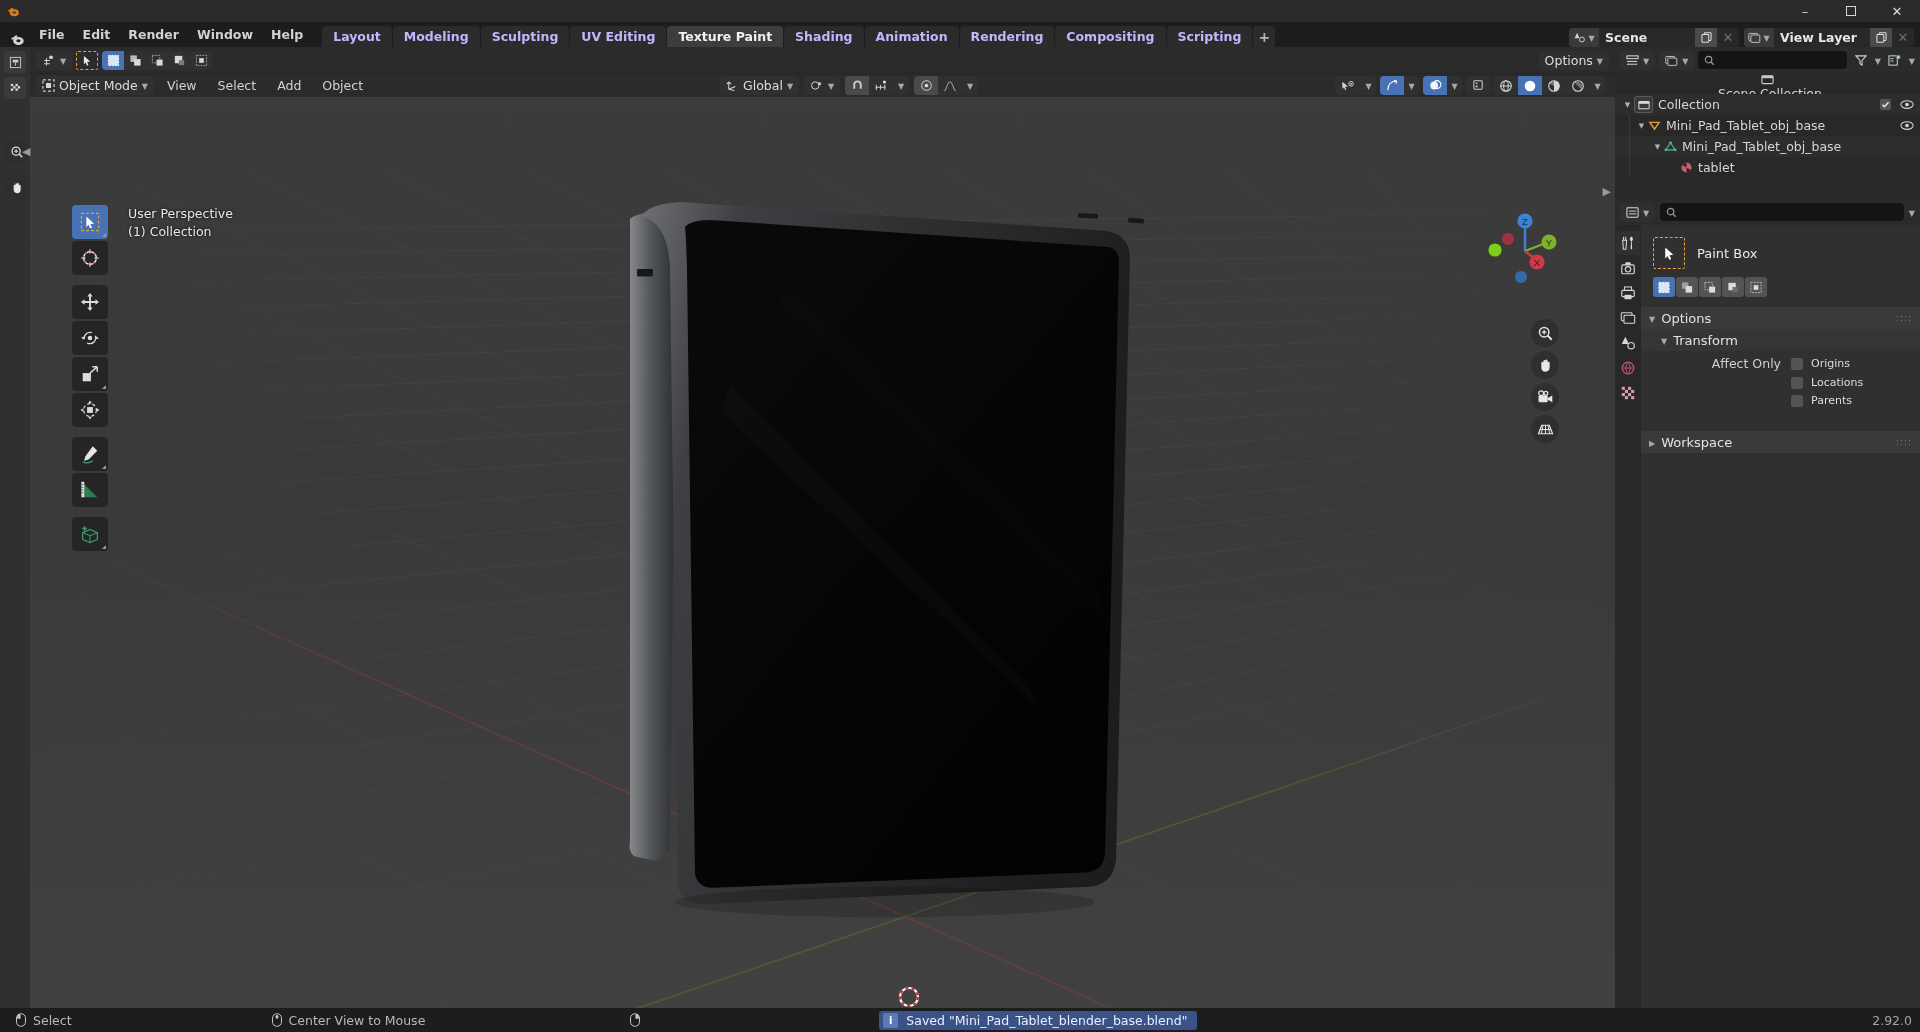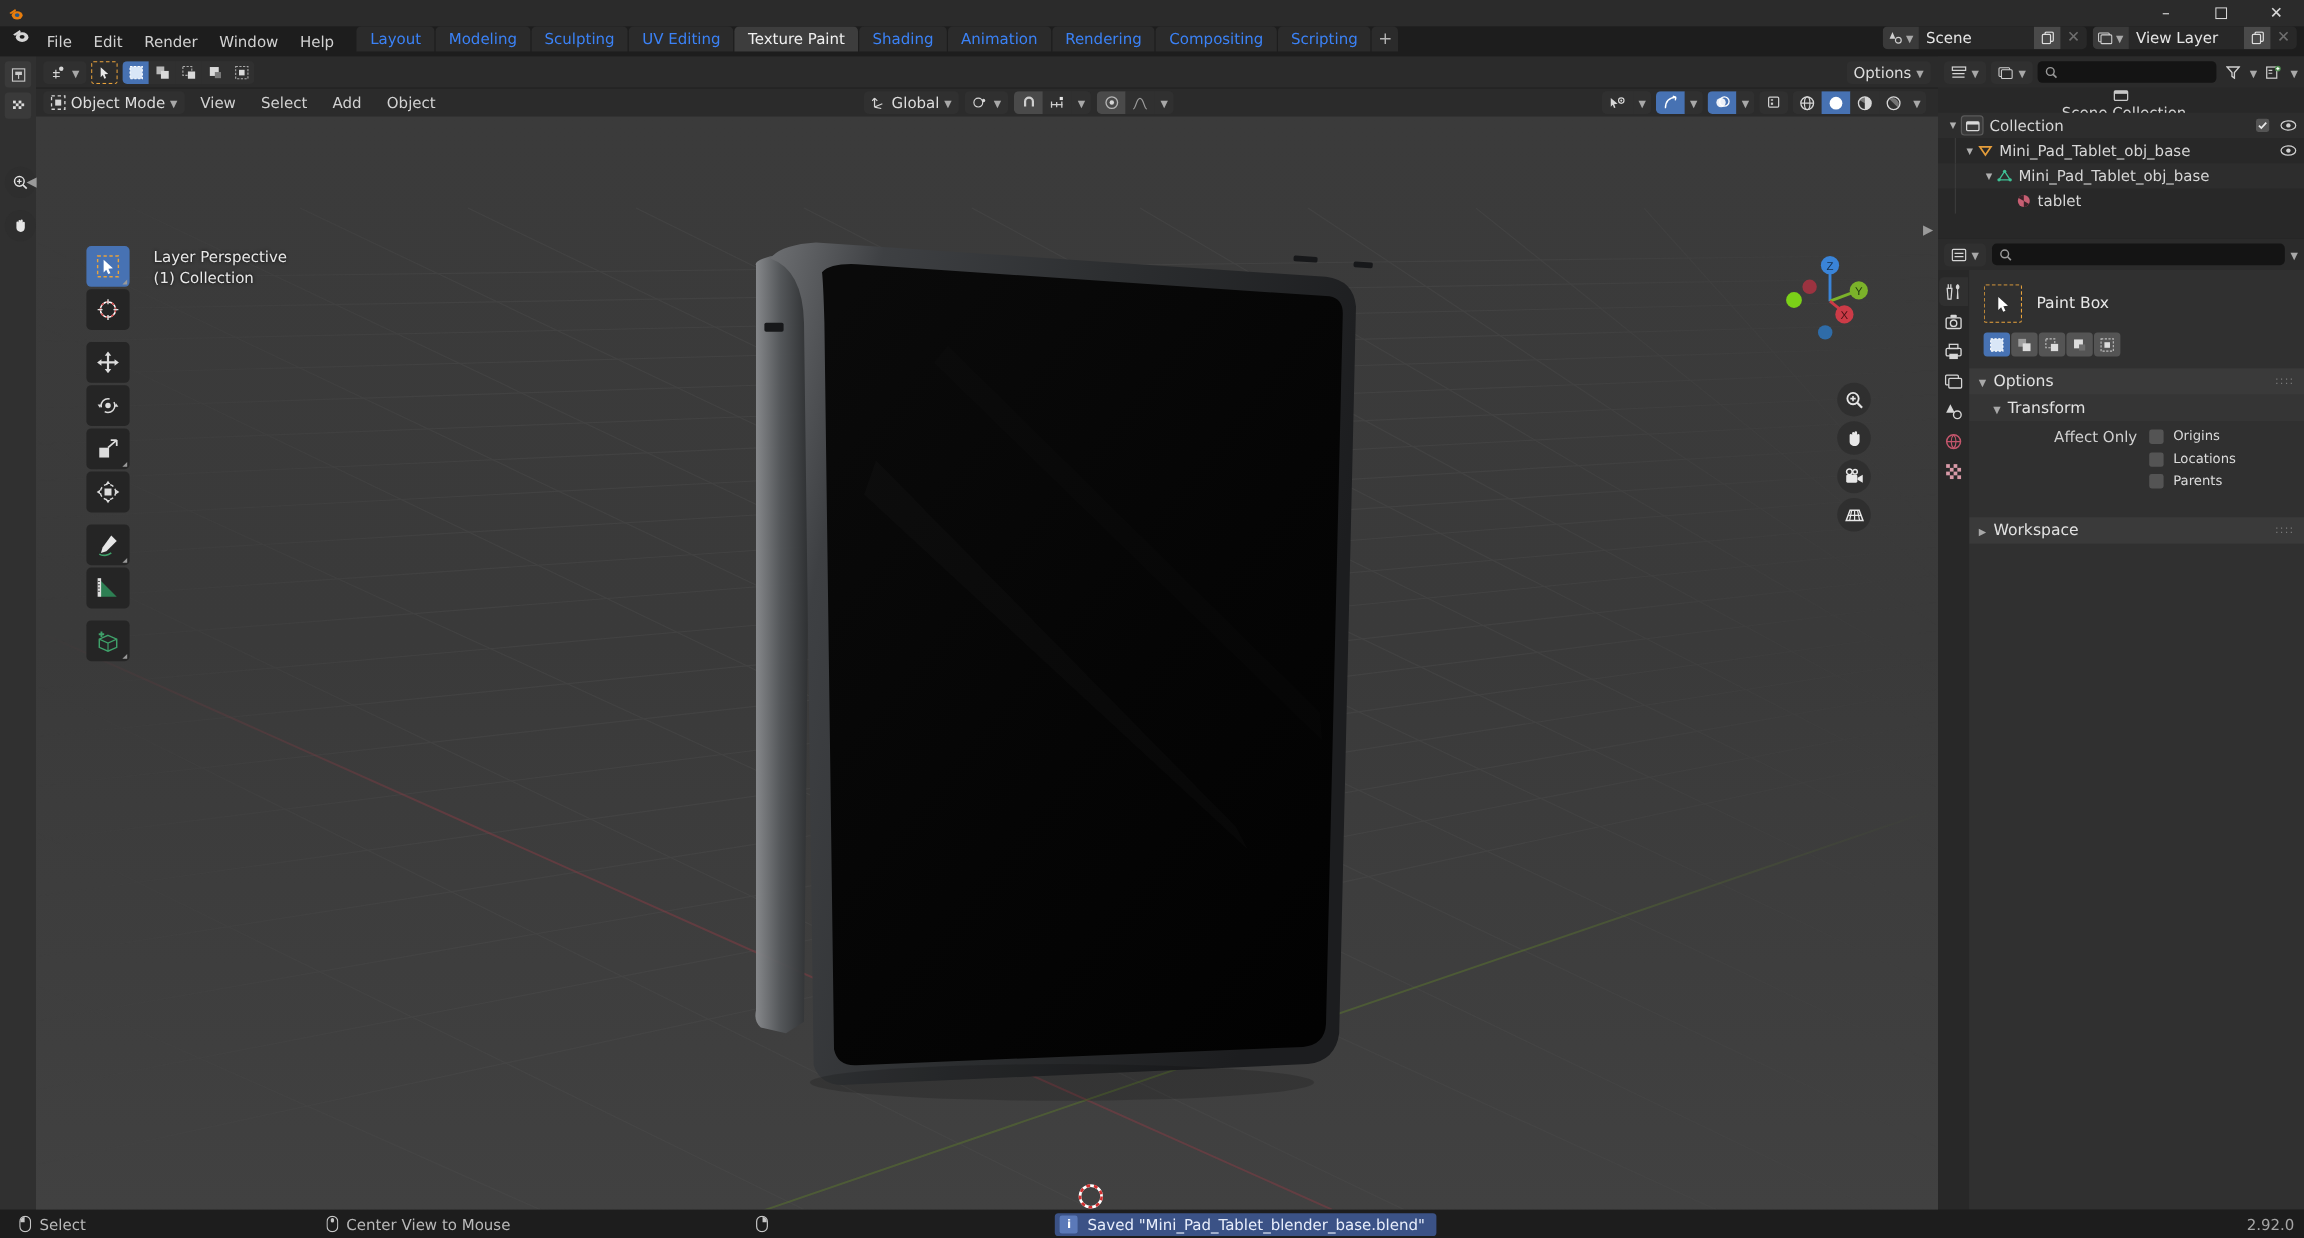--- a/index.html
+++ b/index.html
@@ -17,33 +17,33 @@
     height:22px; background:#2b2b2b; display:flex; align-items:center;
     font-size:12.5px; color:#d6d6d6; flex:0 0 22px; position:relative;
   }
   .tb-logo { width:26px; display:flex; align-items:center; justify-content:center; }
   .tb-title { white-space:nowrap; letter-spacing:.1px; }
   .tb-win { position:absolute; right:0; top:0; height:22px; display:flex; }
   .tb-btn { width:46px; height:22px; display:flex; align-items:center; justify-content:center; color:#d8d8d8; font-size:13px; }
 
   
   .topbar {
-    height:25px; background:#1d1d1d; display:flex; align-items:flex-start;
-    flex:0 0 25px; padding-left:4px;
+    height:25px; background:#1d1d1d; display:flex; align-items:flex-end;
+    flex:0 0 25px; padding-left:4px;font-weight:bold;
   }
   .bl-icon { width:26px; display:flex; align-items:center; justify-content:center; }
   .menu { display:flex; align-items:center; }
   .menu-item {
     padding:0 9px; height:25px; display:flex; align-items:center;
     color:#d2d2d2; font-size:12.5px; border-radius:3px;
   }
   .ws-tabs { display:flex; align-items:flex-end; margin-left:10px; }
   .ws-tab {
     padding:0 11px; height:21px; display:flex; align-items:center;
-    font-size:12.5px; color:#3b82f6; background:#2b2b2b;
+    font-size:12.5px; color:#c4b5fd; background:#2b2b2b;
     margin-right:1px; border-radius:4px 4px 0 0; align-self:flex-end;
   }
   .ws-tab.active { background:#3d3d3d; color:#f0f0f0; }
   .ws-add { width:22px; height:21px; display:flex; align-items:center; justify-content:center;
             background:#2b2b2b; border-radius:4px 4px 0 0; color:#b5b5b5; font-size:14px; align-self:flex-end;}
   .topbar-right { margin-left:auto; display:flex; align-items:center; gap:5px; padding-right:6px; }
   .id-block { display:flex; align-items:center; height:19px; background:#282828; border-radius:4px; overflow:hidden; }
   .id-icon { width:30px; height:19px; background:#3a3a3a; display:flex; align-items:center; justify-content:center; gap:2px;}
   .id-name { padding:0 10px 0 6px; font-size:12.5px; color:#e6e6e6; min-width:96px; }
   .id-copy { width:22px; height:19px; background:#4a4a4a; display:flex; align-items:center; justify-content:center; }
@@ -599,21 +599,21 @@
 
           <ellipse cx="855" cy="843" rx="210" ry="16" fill="#000" opacity=".16"></ellipse>
         </svg>
 
         <svg width="30" height="30" style="position:absolute;left:864px;top:885px;">
           <circle cx="15" cy="15" r="9" fill="none" stroke="#ffffff" stroke-width="2.2"></circle>
           <circle cx="15" cy="15" r="9" fill="none" stroke="#d12f2f" stroke-width="2.2" stroke-dasharray="3.2 3.2"></circle>
         </svg>
 
         <div class="vp-text">
-          <div>Layer Perspective</div>
+          <div>User Perspective</div>
           <div>(1) Collection</div>
         </div>
 
         <div class="vp-toolbar">
           <div class="tool on">
             <svg width="20" height="20" viewBox="0 0 22 22">
               <rect x="1.5" y="1.5" width="19" height="19" fill="none" stroke="#e9a33c" stroke-width="1.3" stroke-dasharray="3 2.4"></rect>
               <path d="M7 5 L15.5 12.8 L11.4 13.2 L13.2 17.2 L11.2 18 L9.4 14 L7 16.6 Z" fill="#ffffff"></path>
             </svg>
             <span class="corner"></span>

